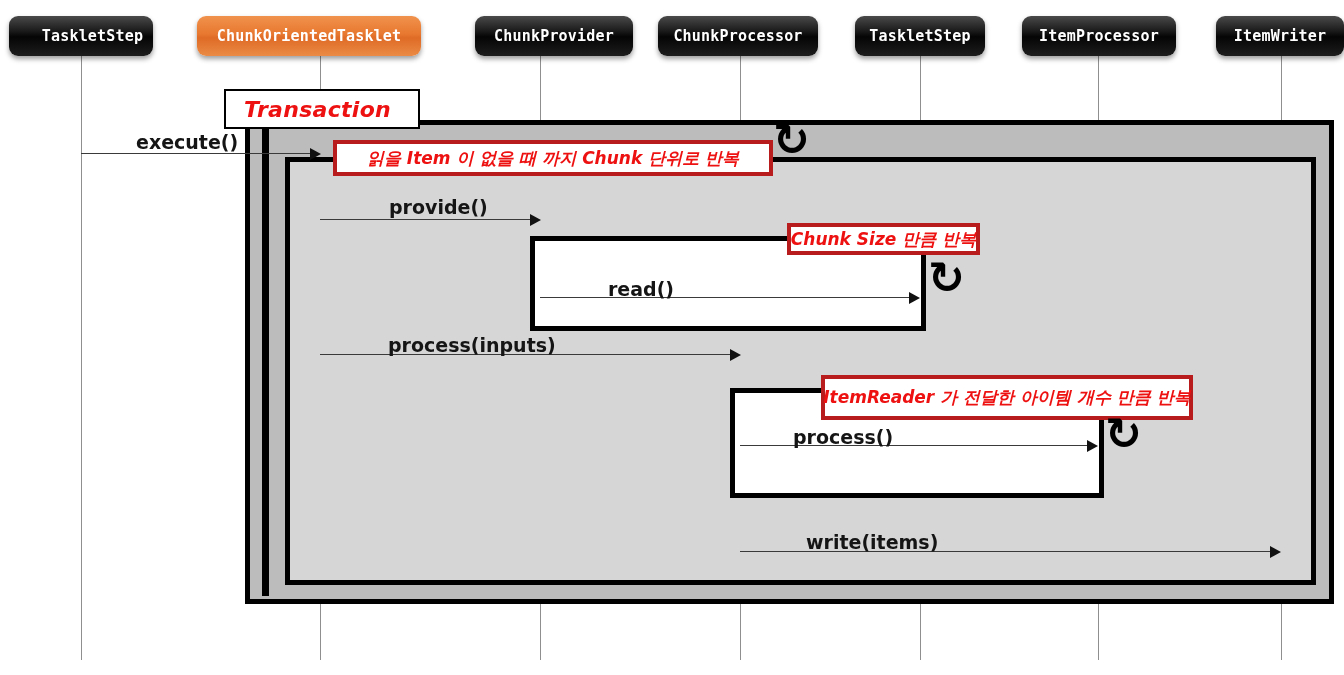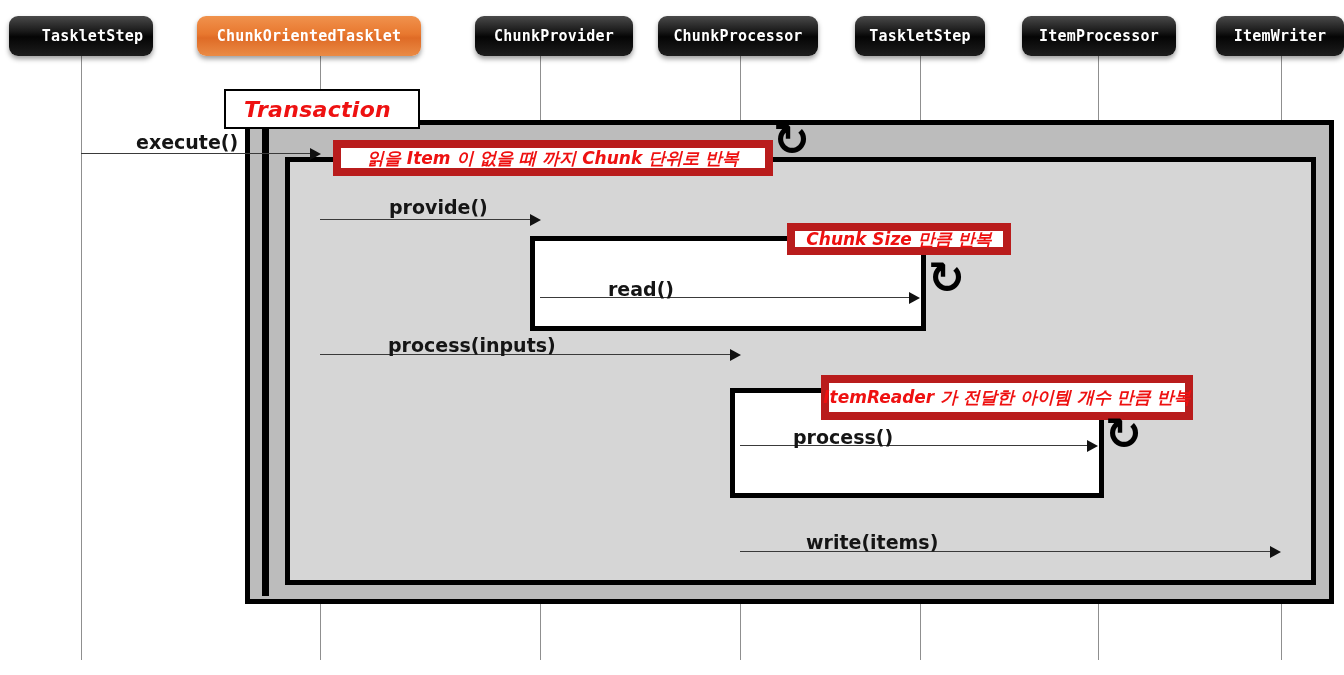--- a/index.html
+++ b/index.html
@@ -77,21 +77,21 @@
     border: 5px solid #000000;
     z-index: 10;
   }
   .loop-outer { background: #d6d6d6; }
   .loop-inner { background: #ffffff; }
 
   
   .loop-cap {
     position: absolute;
     background: #ffffff;
-    border: 8px solid #b91c1c;
+    border: 4px solid #b91c1c;
     display: flex;
     align-items: center;
     justify-content: center;
     padding: 0 12px;
     z-index: 35;
   }
   .loop-cap-label {
     color: #ee1111;
     font-family: "DejaVu Sans", "Liberation Sans", sans-serif;
     font-style: italic;
@@ -192,21 +192,21 @@
 
   <div class="txn-tab" style="left:224px; top:89px; width:196px; height:40px;">
     <span class="txn-tab-label">Transaction</span>
   </div>
 
   <div class="loop-cap" style="left:333px; top:140px; width:440px; height:36px;">
     <span class="loop-cap-label">읽을 Item 이 없을 때 까지 Chunk 단위로 반복</span>
   </div>
   <div class="repeat-icon" style="left:773px; top:118px;">↻</div>
 
-  <div class="loop-cap" style="left:787px; top:223px; width:224px; height:32px;">
+  <div class="loop-cap" style="left:787px; top:223px; width:193px; height:32px;">
     <span class="loop-cap-label">Chunk Size 만큼 반복</span>
   </div>
   <div class="repeat-icon" style="left:928px; top:256px;">↻</div>
 
   <div class="loop-cap" style="left:821px; top:375px; width:372px; height:45px;">
     <span class="loop-cap-label">ItemReader 가 전달한 아이템 개수 만큼 반복</span>
   </div>
   <div class="repeat-icon" style="left:1105px; top:412px;">↻</div>
 
   <div class="participant" style="left:9px; top:16px; width:144px;padding-left:23px;">

